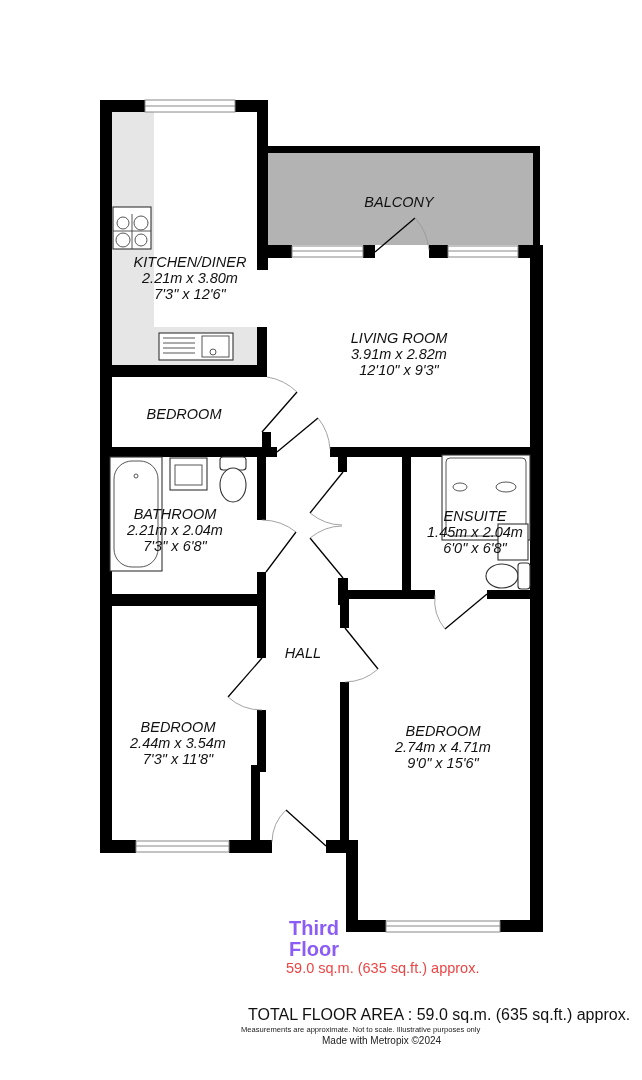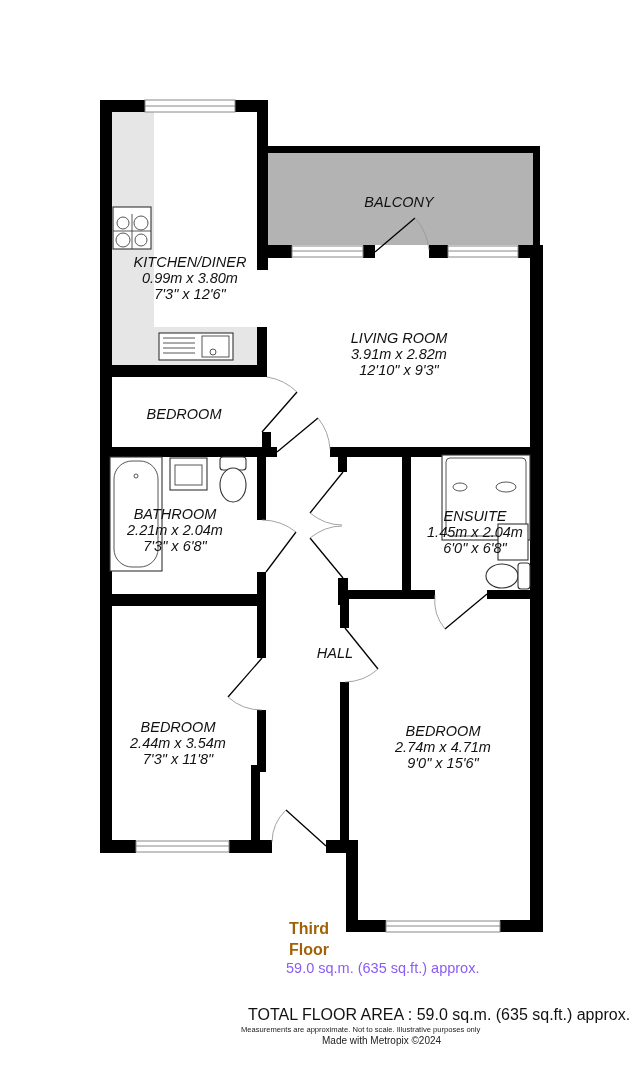--- a/index.html
+++ b/index.html
@@ -7,22 +7,22 @@
   #plan { position: absolute; left: 0; top: 0; width: 642px; height: 1080px; }
   .wall { fill: #000000; }
   .win { fill: #ffffff; stroke: #888888; stroke-width: 1; }
   .winline { stroke: #888888; stroke-width: 1; }
   .door { stroke: #000000; stroke-width: 1.3; fill: none; }
   .swing { stroke: #999999; stroke-width: 0.9; fill: none; }
   .fixture { fill: #ffffff; stroke: #333333; stroke-width: 1.1; }
   .fixture-thin { fill: none; stroke: #444444; stroke-width: 0.9; }
   .room-label { position: absolute; text-align: center; color: #111111; font-size: 14.5px; line-height: 16px; white-space: nowrap; transform: translateX(-50%); font-style: italic; }
   .room-label div { margin: 0; }
-  .floor-title { position: absolute; left: 289px; top: 918px; font-weight: bold; font-size: 16px; line-height: 21px; color: #a16207; }
-  .floor-area { position: absolute; left: 286px; top: 960px; font-size: 14.5px; color: #8b5cf6; white-space: nowrap; }
+  .floor-title { position: absolute; left: 289px; top: 918px; font-weight: bold; font-size: 20px; line-height: 21px; color: #8b5cf6; }
+  .floor-area { position: absolute; left: 286px; top: 960px; font-size: 14.5px; color: #ef4444; white-space: nowrap; }
   .total { position: absolute; left: 248px; top: 1006px; font-size: 16px; color: #111; white-space: nowrap; }
   .disclaimer { position: absolute; left: 241px; top: 1025px; font-size: 7.6px; color: #222; white-space: nowrap; }
   .made { position: absolute; left: 322px; top: 1035px; font-size: 10px; color: #222; white-space: nowrap; }
 </style>
 </head>
 <body>
 
 <svg id="plan" viewBox="0 0 642 1080" xmlns="http://www.w3.org/2000/svg">
 
   <rect x="268" y="153" width="266" height="92" fill="#b3b3b3"></rect>
@@ -176,21 +176,21 @@
     <rect class="fixture" x="498" y="524" width="30" height="36"></rect>
   </g>
   <g>
     <ellipse class="fixture" cx="502" cy="576" rx="16" ry="12"></ellipse>
     <rect class="fixture" x="518" y="563" width="12" height="26" rx="3"></rect>
   </g>
 </svg>
 
 <div class="room-label" style="left:190px; top:254px;">
   <div>KITCHEN/DINER</div>
-  <div>0.99m  x 3.80m</div>
+  <div>2.21m  x 3.80m</div>
   <div>7'3"  x 12'6"</div>
 </div>
 <div class="room-label" style="left:399px; top:194px;">
   <div>BALCONY</div>
 </div>
 <div class="room-label" style="left:399px; top:330px;">
   <div>LIVING ROOM</div>
   <div>3.91m  x 2.82m</div>
   <div>12'10"  x 9'3"</div>
 </div>
@@ -200,21 +200,21 @@
 <div class="room-label" style="left:166px; top:506px;margin-left:9px;">
   <div>BATHROOM</div>
   <div>2.21m  x 2.04m</div>
   <div>7'3"  x 6'8"</div>
 </div>
 <div class="room-label" style="left:475px; top:508px;">
   <div>ENSUITE</div>
   <div>1.45m  x 2.04m</div>
   <div>6'0"  x 6'8"</div>
 </div>
-<div class="room-label" style="left:303px; top:645px;margin-left:32px;">
+<div class="room-label" style="left:303px; top:645px;">
   <div>HALL</div>
 </div>
 <div class="room-label" style="left:178px; top:719px;">
   <div>BEDROOM</div>
   <div>2.44m  x 3.54m</div>
   <div>7'3"  x 11'8"</div>
 </div>
 <div class="room-label" style="left:443px; top:723px;">
   <div>BEDROOM</div>
   <div>2.74m  x 4.71m</div>

